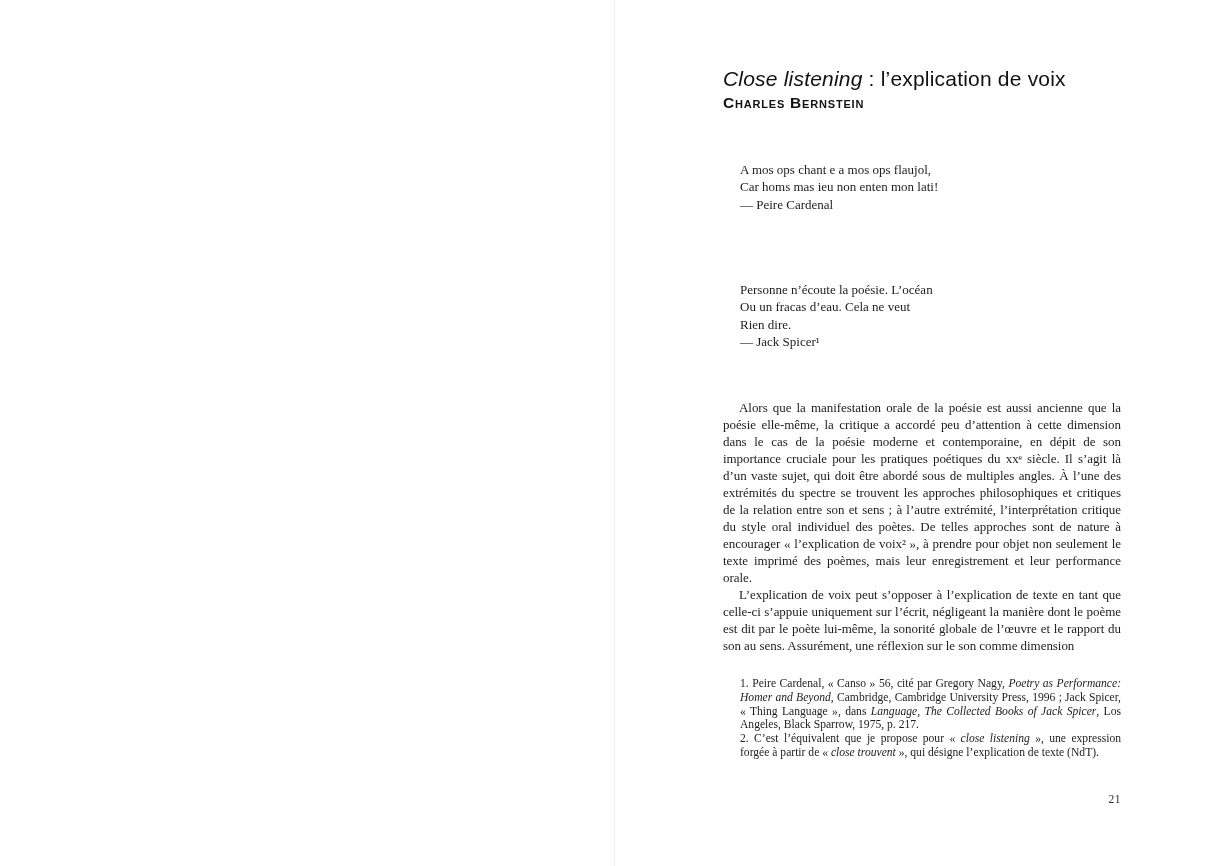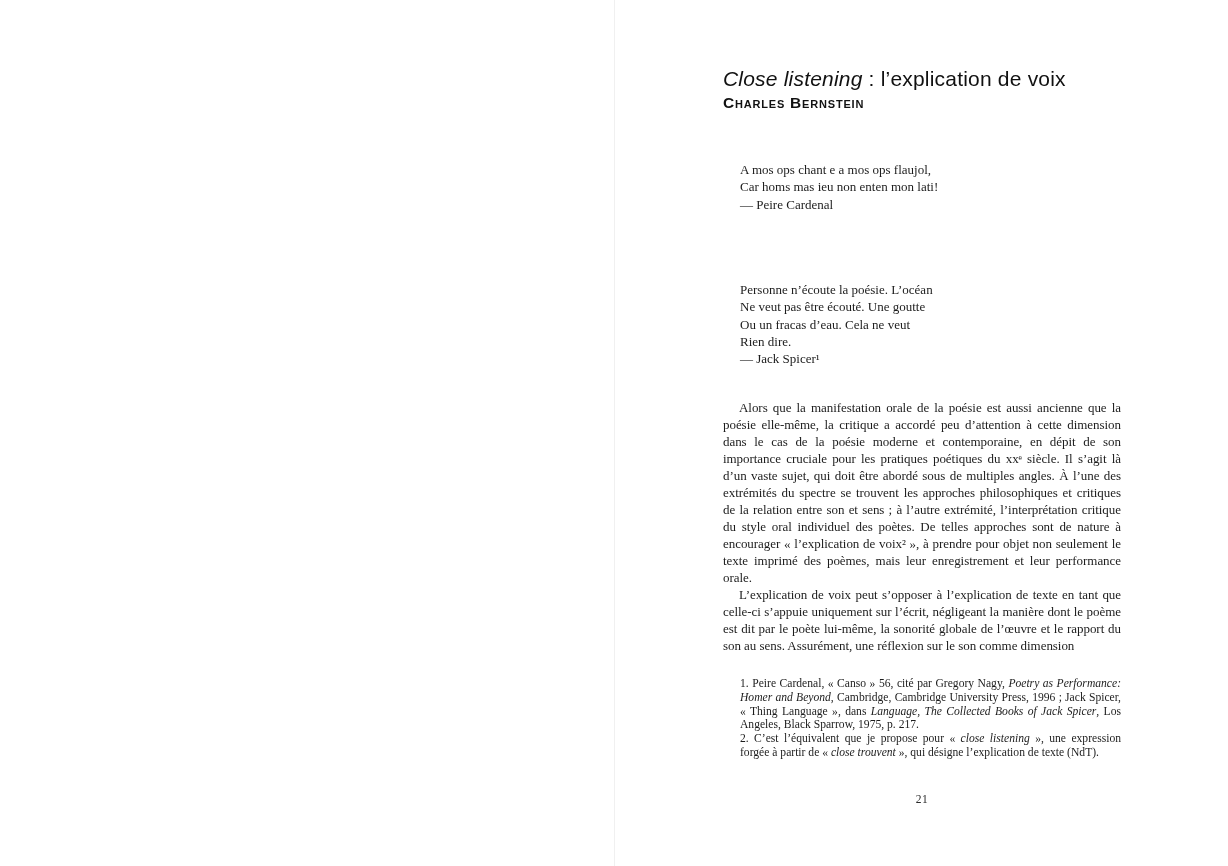--- a/index.html
+++ b/index.html
@@ -72,21 +72,21 @@
     font-size: 11.6px;
     line-height: 13.8px;
     text-align: justify;
     hyphens: auto;
     -webkit-hyphens: auto;
   }
   .footnotes .italic { font-style: italic; }
   .page-number {
     position: absolute;
     top: 793px; left: 0; width: 100%;
-    text-align: center;
+    text-align: right;
     font-size: 11.5px;
     letter-spacing: 0.5px;
     color: #2a2a2a;
   }
 </style>
 </head>
 <body>
 
 <div class="canvas">
   <div class="gutter-line"></div>
@@ -99,21 +99,20 @@
     </header>
 
     <div class="epigraph epigraph-1">
       <div>A mos ops chant e a mos ops flaujol,</div>
       <div>Car homs mas ieu non enten mon lati!</div>
       <div>— Peire Cardenal</div>
     </div>
 
     <div class="epigraph epigraph-2">
       <div>Personne n’écoute la poésie. L’océan</div>
-      <div>Ne veut pas être écouté. Une goutte</div>
       <div>Ou un fracas d’eau. Cela ne veut</div>
       <div>Rien dire.</div>
       <div>— Jack Spicer¹</div>
     </div>
 
     <div class="body-text">
       <p>Alors que la manifestation orale de la poésie est aussi ancienne que la poésie elle-même, la critique a accordé peu d’attention à cette dimension dans le cas de la poésie moderne et contemporaine, en dépit de son importance cruciale pour les pratiques poétiques du xxᵉ siècle. Il s’agit là d’un vaste sujet, qui doit être abordé sous de multiples angles. À l’une des extrémités du spectre se trouvent les approches philosophiques et critiques de la relation entre son et sens ; à l’autre extrémité, l’interprétation critique du style oral individuel des poètes. De telles approches sont de nature à encourager « l’explication de voix² », à prendre pour objet non seulement le texte imprimé des poèmes, mais leur enregistrement et leur performance orale.</p>
       <p>L’explication de voix peut s’opposer à l’explication de texte en tant que celle-ci s’appuie uniquement sur l’écrit, négligeant la manière dont le poème est dit par le poète lui-même, la sonorité globale de l’œuvre et le rapport du son au sens. Assurément, une réflexion sur le son comme dimension</p>
     </div>
 

